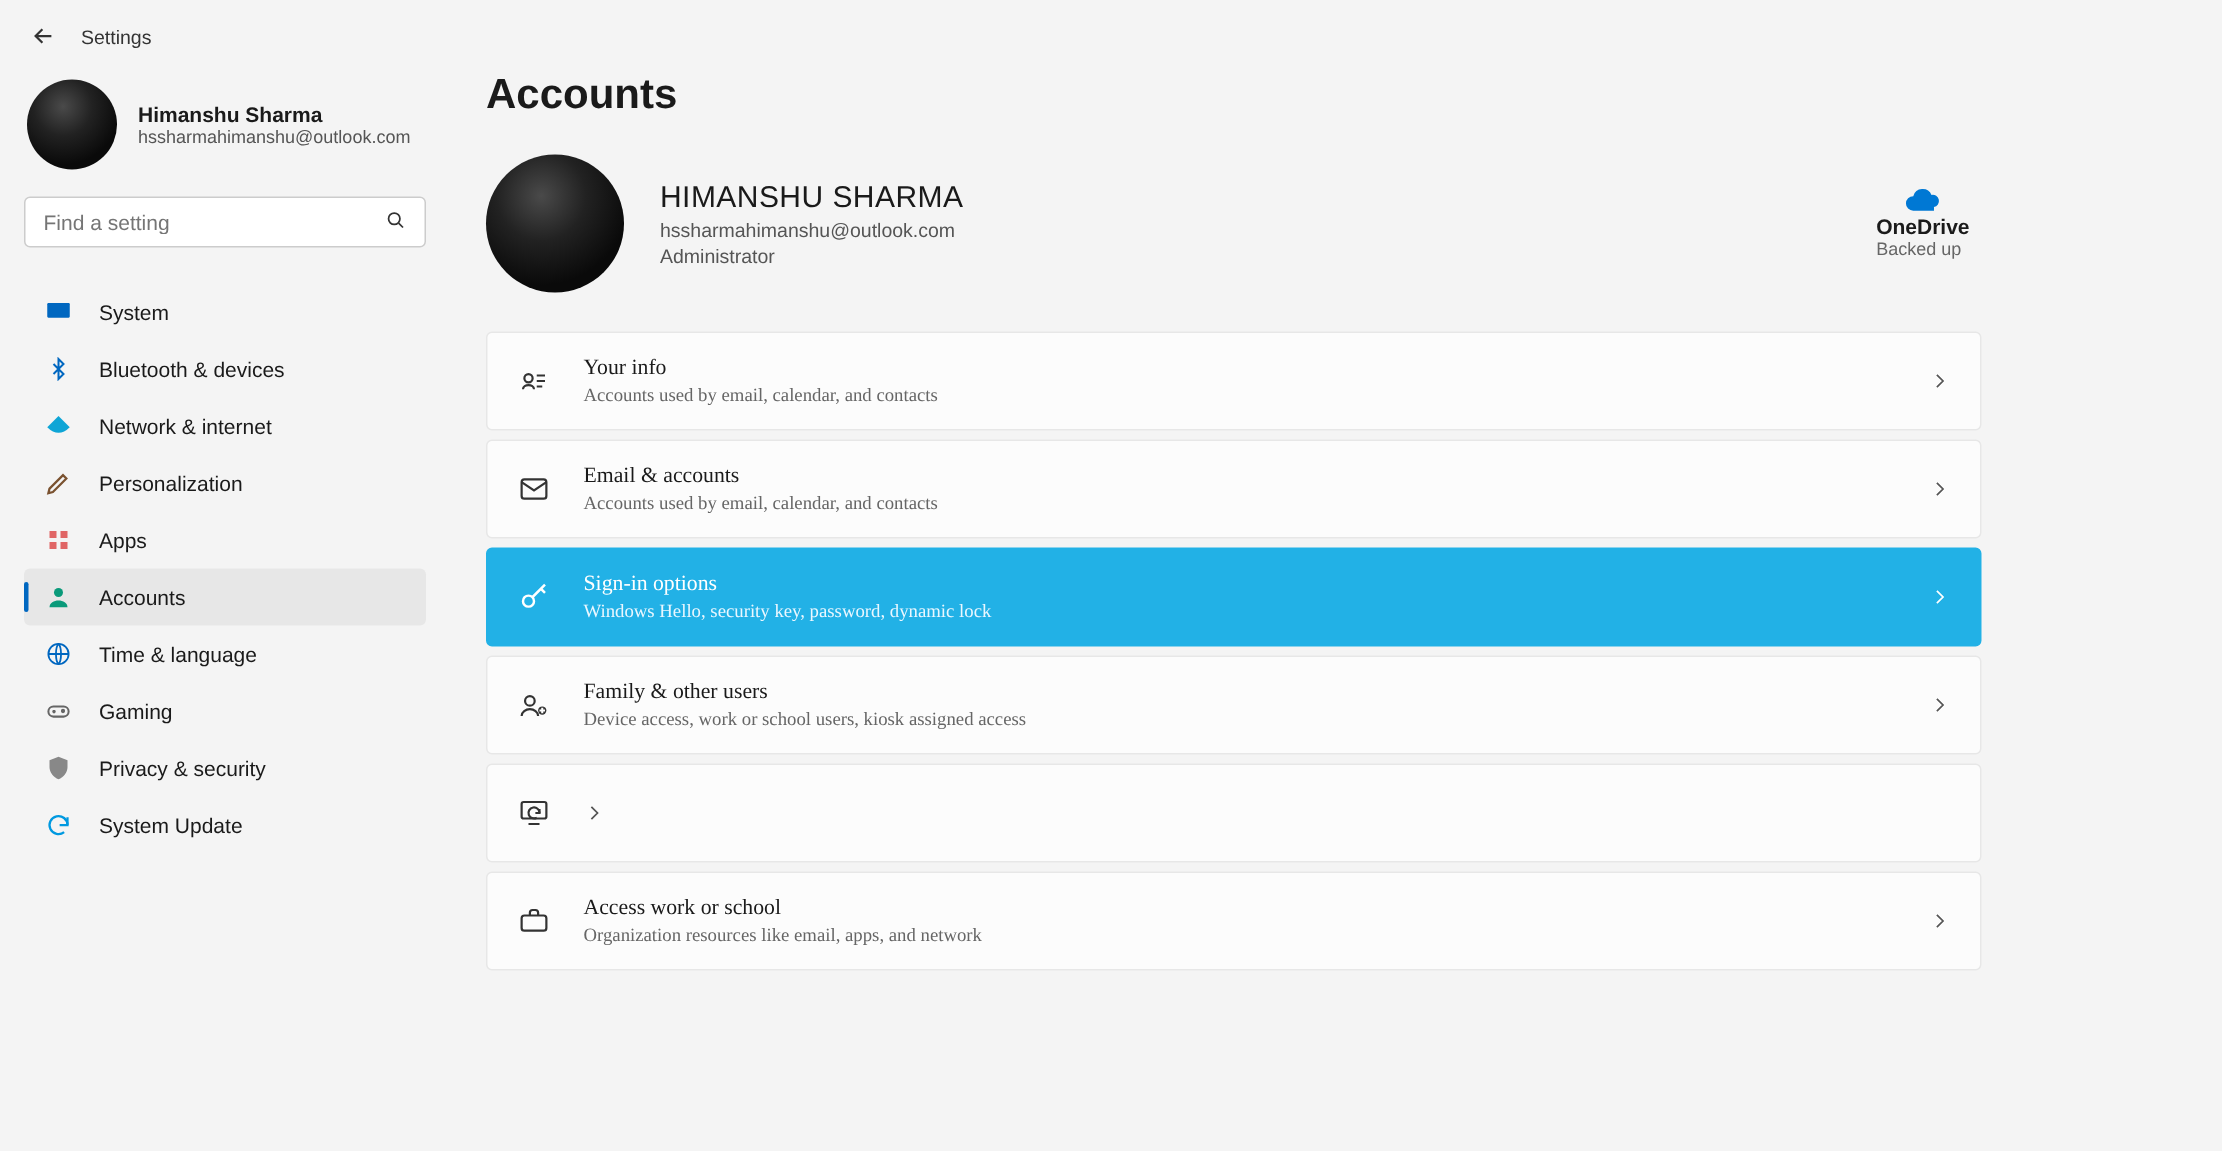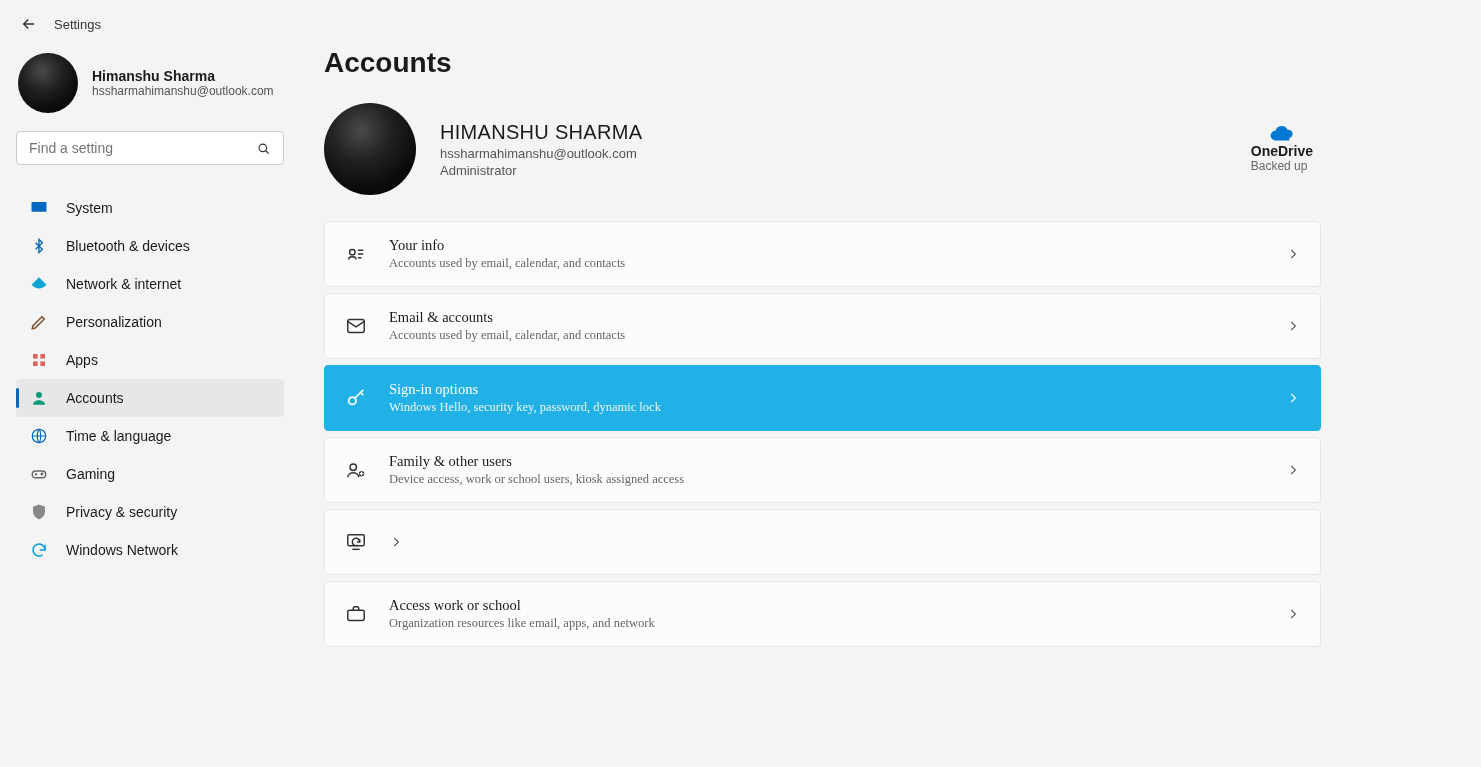--- a/index.html
+++ b/index.html
@@ -23,21 +23,21 @@
     .sidebar { width: 300px; padding: 10px 16px 0 16px; flex:none;}
     .profile { display:flex; align-items:center; gap:14px; margin-bottom:18px; padding-left:2px;}
     .avatar {
       width: 60px; height:60px; border-radius:50%;
       background: radial-gradient(circle at 40% 30%, #4a4a4a 0%, #222 35%, #0a0a0a 70%);
       flex:none;
     }
     .profile-name { font-size:14px; font-weight:600;}
     .profile-email { font-size:12px; color:#555;}
     .search-box {
-      display:flex; align-items:flex-end;
+      display:flex; align-items:flex-start;
       background:#fff; border:1px solid #ccc; border-radius:4px;
       padding: 8px 12px; margin-bottom:24px;
     }
     .search-box input { border:none; outline:none; flex:1; font-size:14px; background:transparent;}
     .search-icon { width:14px; height:14px; color:#333;}
     .nav { list-style:none; }
     .nav-item {
       display:flex; align-items:center; gap:18px;
       padding: 10px 14px; border-radius:4px; font-size:14px;
       cursor:pointer; position:relative; margin-bottom:0px;
@@ -203,21 +203,21 @@
           </span>
         <span>Privacy &amp; security</span>
       </li>
       <li class="nav-item">
         <span class="nav-icon ic-update">
             <svg viewBox="0 0 24 24" width="18" height="18" fill="none" stroke="currentColor" stroke-width="2">
               <path d="M20 12a8 8 0 10-3 6.3"></path>
               <path d="M20 5v7h-7"></path>
             </svg>
           </span>
-        <span>Windows Network</span>
+        <span>System Update</span>
       </li>
     </ul>
   </div>
 
   <div class="main">
     <h1 class="page-title">Accounts</h1>
 
     <div class="account-header">
       <div class="account-left">
         <div class="big-avatar"></div>

